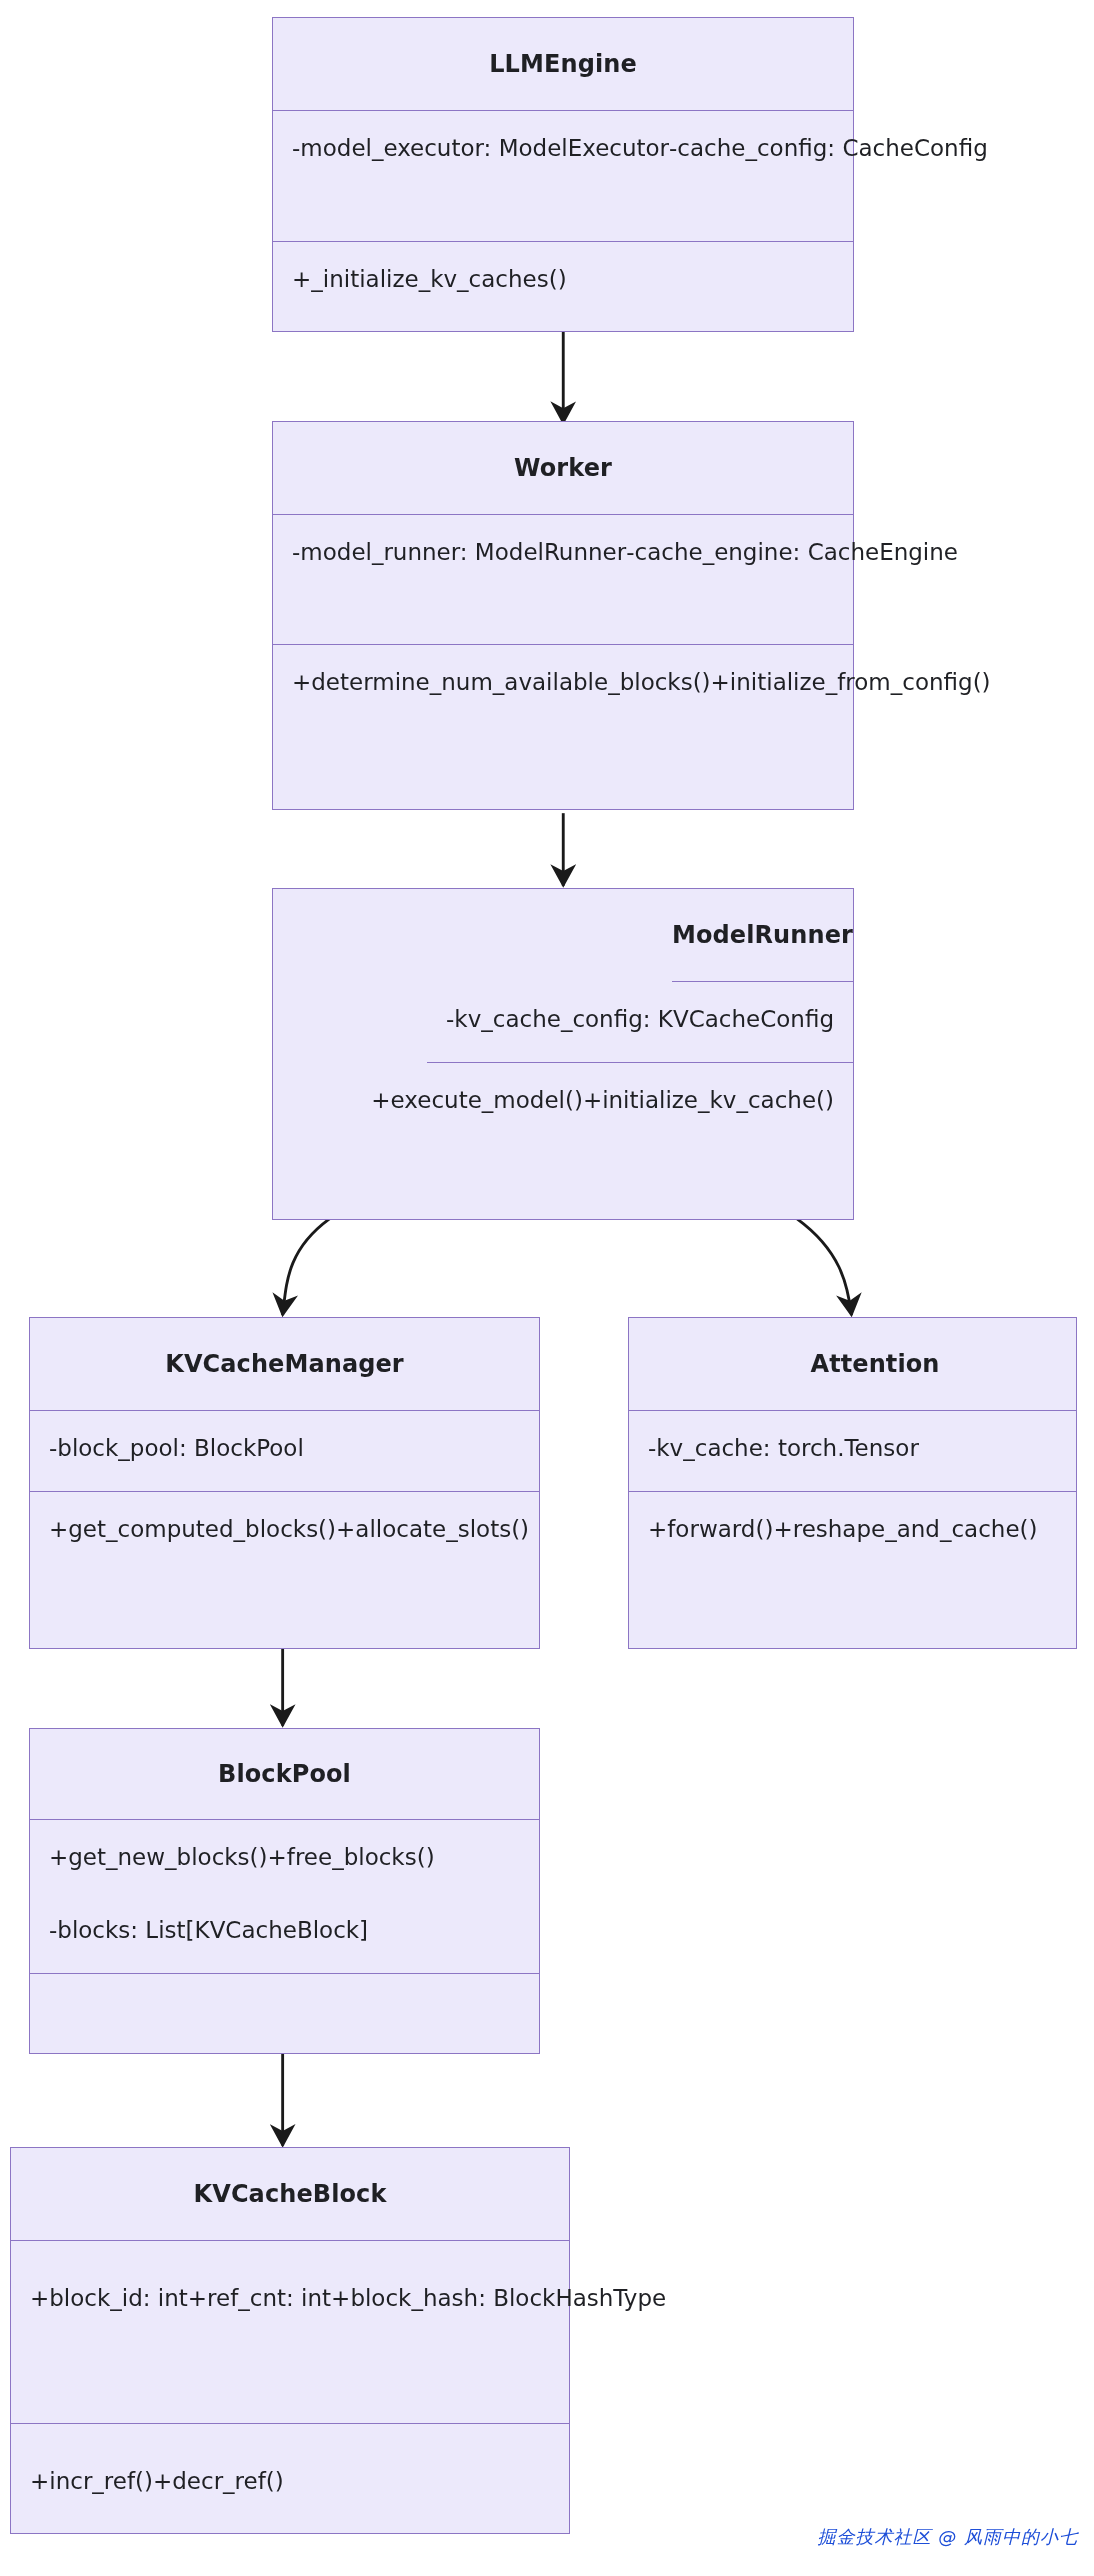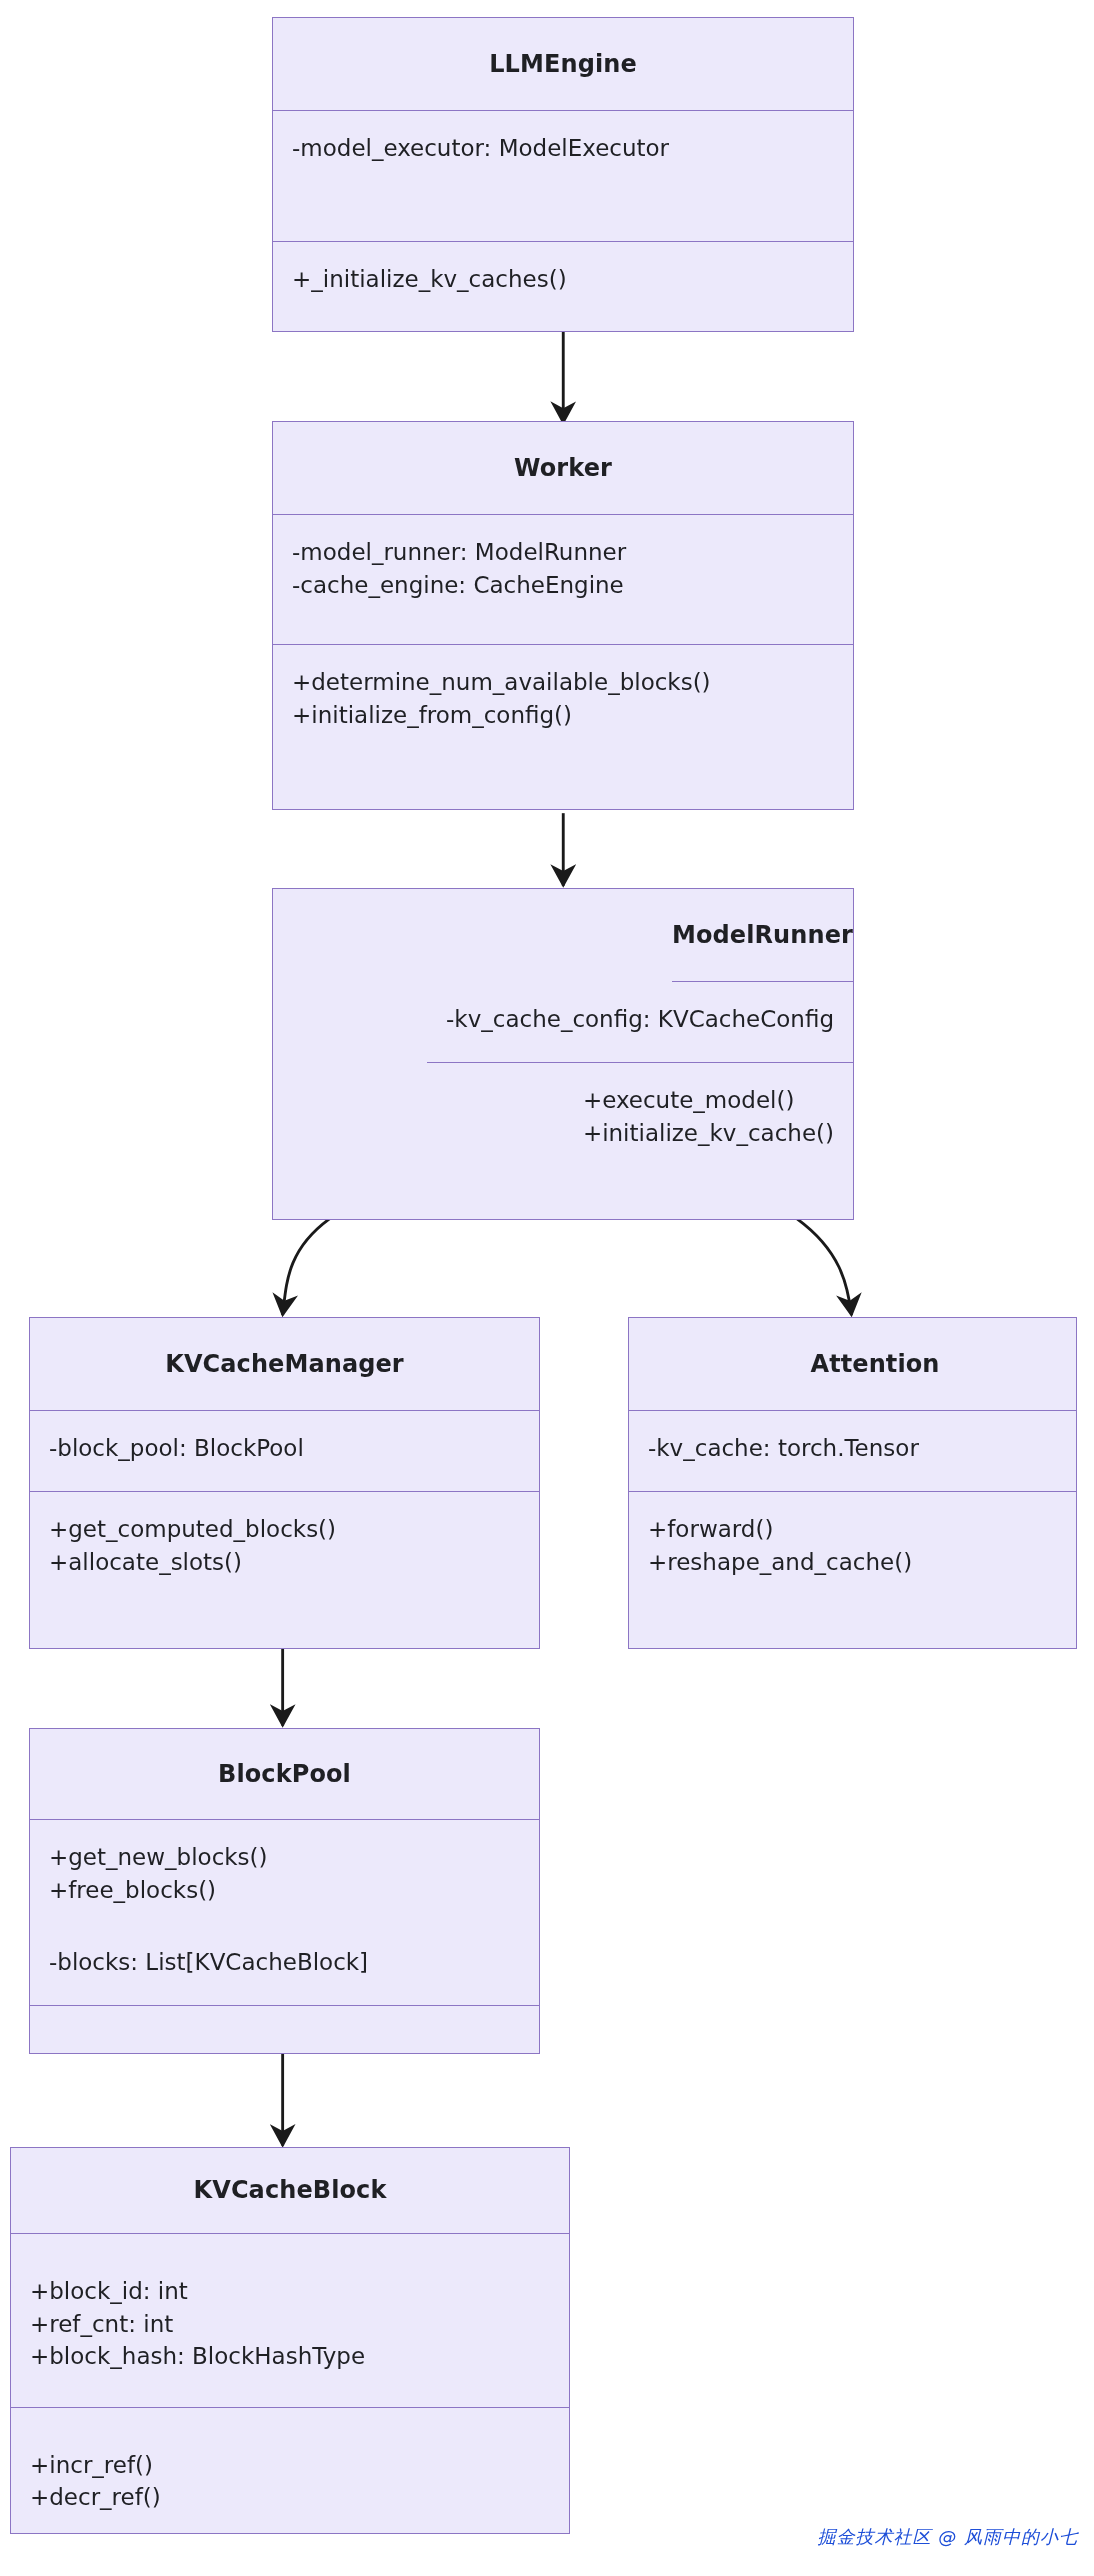--- a/index.html
+++ b/index.html
@@ -47,21 +47,21 @@
     font-weight: bold;
     font-size: 24px;
     color: #1f2024;
     letter-spacing: 0.1px;
     white-space: nowrap;
   }
   .cb-section {
     box-sizing: border-box;
     padding: 21px 19px 19px 19px;
     display: flex;
-    flex-direction: column;
+    flex-direction: row;
     justify-content: flex-start;
   }
   .cb-section.attrs {
     border-bottom: 1.9px solid #8c75c4;
   }
   .cb-line {
     font-size: 23px;
     color: #1f2024;
     line-height: 1.42;
     white-space: nowrap;
@@ -103,20 +103,21 @@
 
     <path d="M 296 2152 L 296 2248" stroke="#1a1a1a" stroke-width="3" fill="none" marker-end="url(#vee)"></path>
   </svg>
 
   <div class="class-box" style="left:272px; top:17px; width:582px; height:315px;">
     <div class="cb-title-row" style="height:93px;">
       <span class="cb-title">LLMEngine</span>
     </div>
     <div class="cb-section attrs" style="height:131px;">
       <div class="cb-line">-model_executor: ModelExecutor</div>
+      <div class="cb-line">-cache_config: CacheConfig</div>
     </div>
     <div class="cb-section methods">
       <div class="cb-line">+_initialize_kv_caches()</div>
     </div>
   </div>
 
   <div class="class-box" style="left:272px; top:421px; width:582px; height:389px;">
     <div class="cb-title-row" style="height:93px;">
       <span class="cb-title">Worker</span>
     </div>

